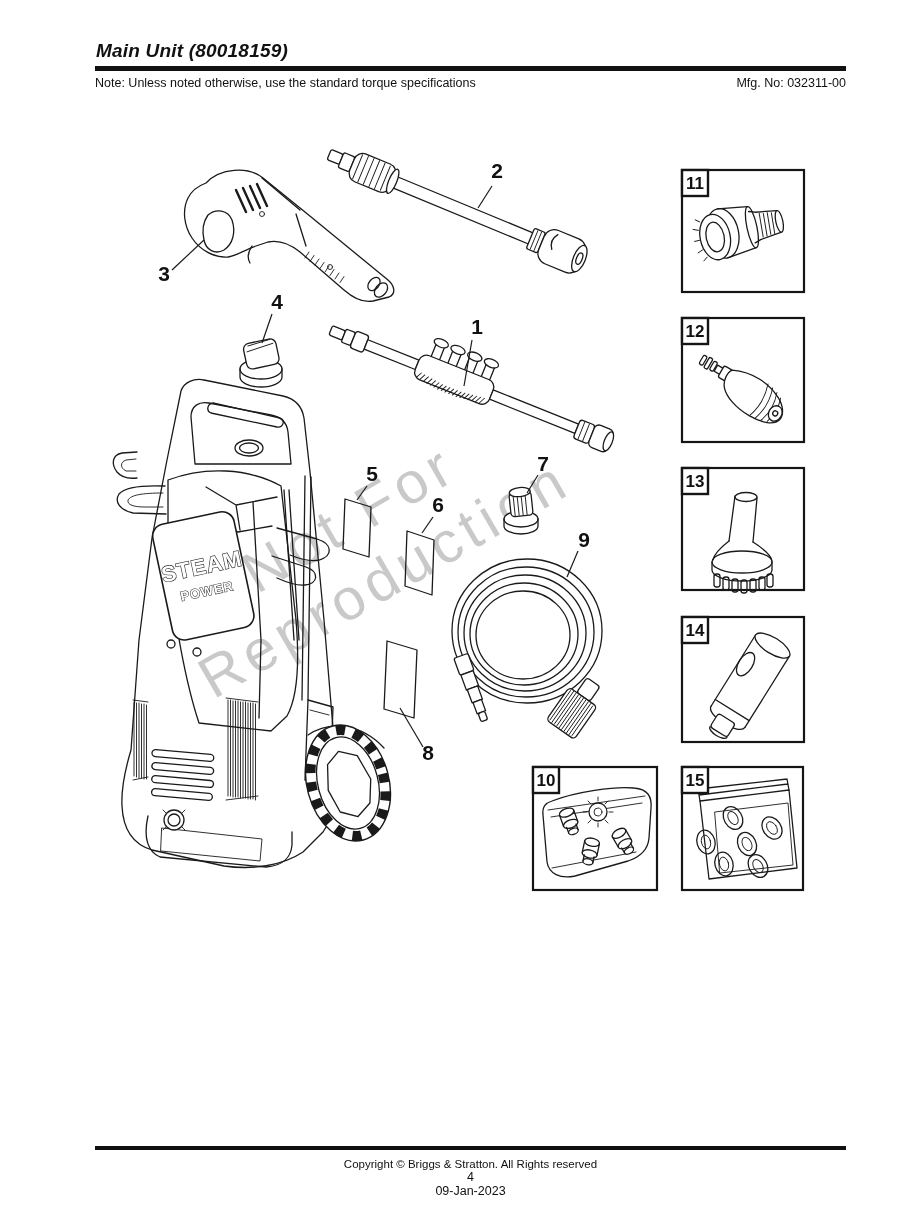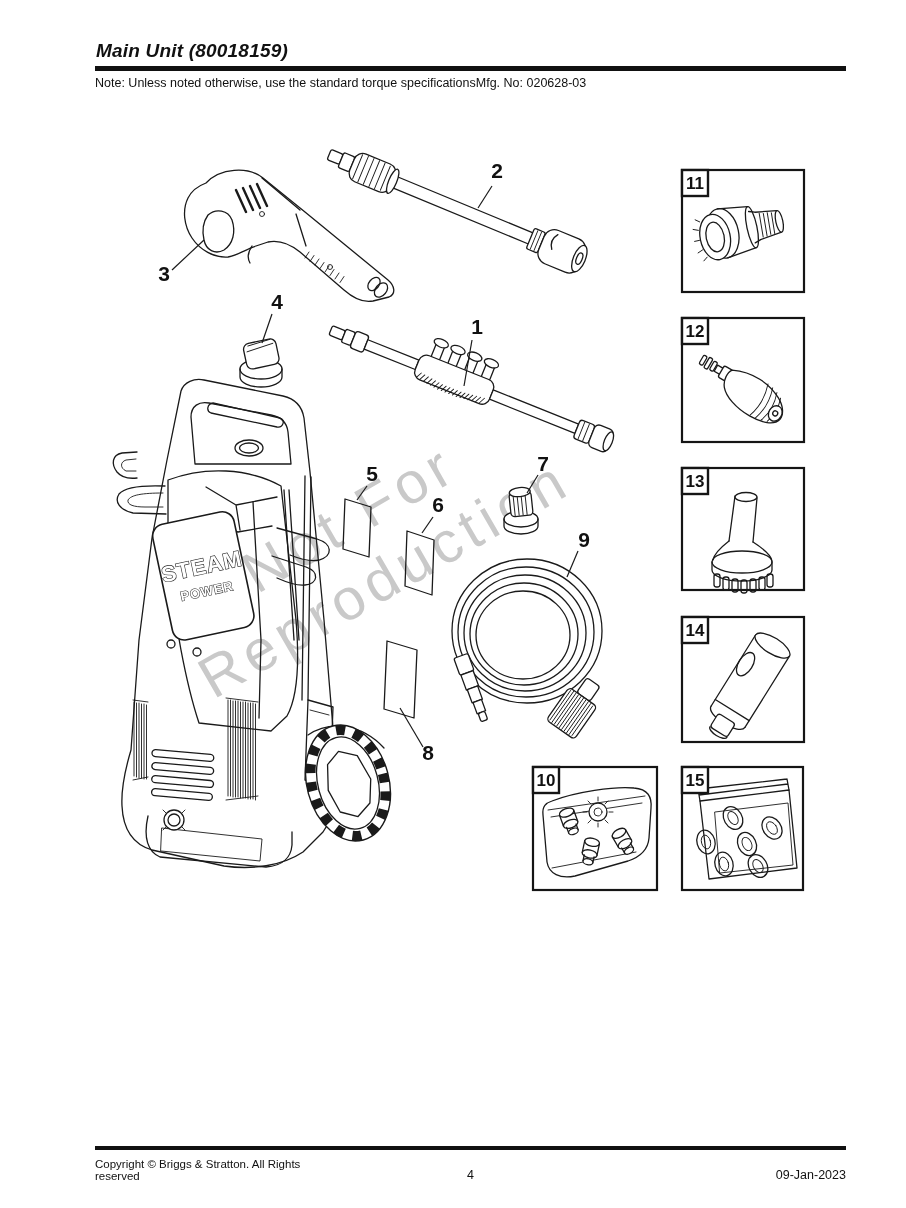--- a/index.html
+++ b/index.html
@@ -3,23 +3,23 @@
 <meta charset="utf-8">
 <style>
   html,body{margin:0;padding:0;background:#ffffff;}
   .page{position:relative;width:906px;height:1208px;background:#fff;
         font-family:"Liberation Sans",sans-serif;color:#111;overflow:hidden;border-radius:18px;}
   .hdr-title{position:absolute;left:96px;top:40px;font-style:italic;font-weight:bold;
              font-size:19px;letter-spacing:.2px;}
   .rule{position:absolute;left:95px;width:751px;background:#111;}
   .hdr-rule{top:66px;height:5px;}
   .hdr-note-row{position:absolute;left:95px;top:76px;width:751px;display:flex;
-                font-size:12.5px;}
+                justify-content:space-between;font-size:12.5px;gap:14px;}
   .ftr-rule{top:1146px;height:4px;}
-  .ftr-row{position:absolute;left:95px;top:1158px;width:751px;display:flex;align-items:flex-end;}
+  .ftr-row{position:absolute;left:95px;top:1158px;width:751px;display:flex;align-items:center;flex-direction:column;}
   .ftr-left{flex:1;text-align:left;font-size:11.5px;}
   .ftr-center{flex:1;text-align:center;font-size:12.5px;}
   .ftr-right{flex:1;text-align:right;font-size:12.5px;}
   svg text{font-family:"Liberation Sans",sans-serif;}
   .ln {fill:none;stroke:#1a1a1a;stroke-width:1.3;stroke-linecap:round;stroke-linejoin:round;}
   .ln1{fill:none;stroke:#1a1a1a;stroke-width:.9;stroke-linecap:round;}
   .lnf{fill:#fff;stroke:#1a1a1a;stroke-width:1.3;stroke-linejoin:round;}
   .bx {fill:none;stroke:#151515;stroke-width:2.2;}
   .tab{fill:#fff;stroke:#151515;stroke-width:2.4;}
   .tabn{font-size:17px;font-weight:bold;fill:#111;text-anchor:middle;}
@@ -34,21 +34,21 @@
 </style>
 </head>
 <body>
 
 <div class="page">
 
   <div class="hdr-title">Main Unit (80018159)</div>
   <div class="rule hdr-rule"></div>
   <div class="hdr-note-row">
     <span>Note: Unless noted otherwise, use the standard torque specifications</span>
-    <span>Mfg. No: 020628-03</span>
+    <span>Mfg. No: 032311-00</span>
   </div>
 
   <svg style="position:absolute;left:0;top:90px;" width="906" height="1050" viewBox="0 90 906 1050">
 
     <g>
       <text class="wm" x="350" y="538" transform="rotate(-30 350 520)">Not For</text>
       <text class="wm" x="385" y="598" transform="rotate(-30 385 580)">Reproduction</text>
     </g>
 
     <g>

